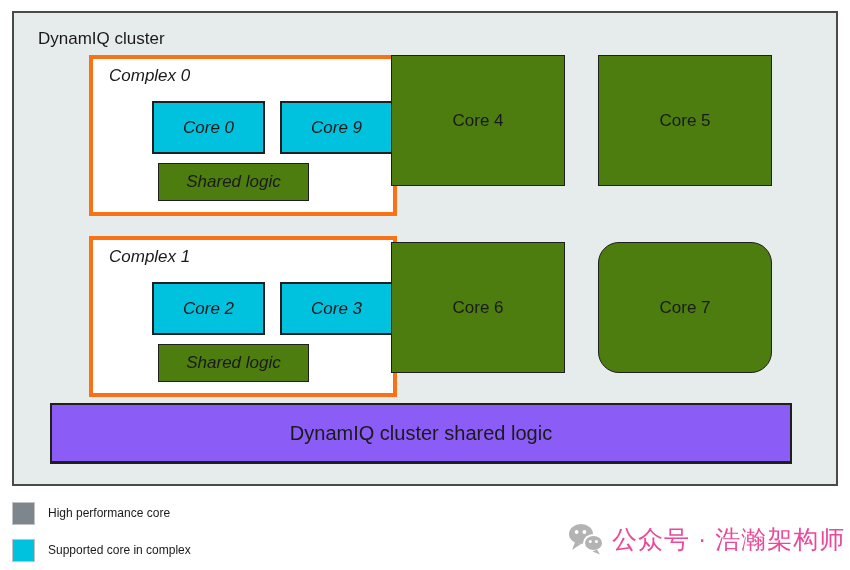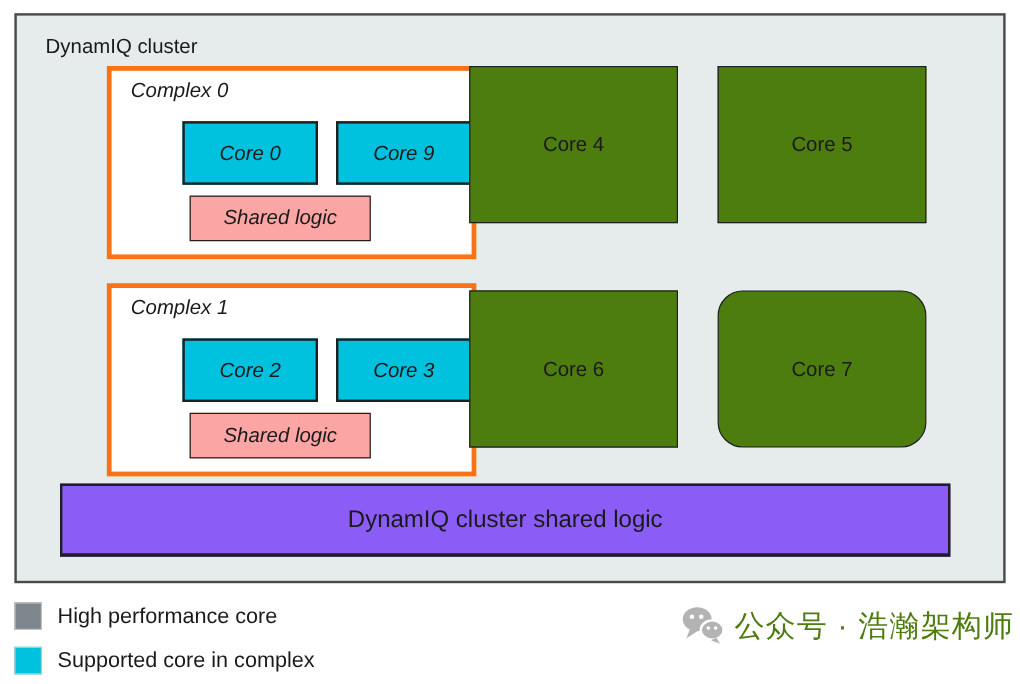--- a/index.html
+++ b/index.html
@@ -45,21 +45,21 @@
     display: flex; align-items: center; justify-content: center;
     font-size: 17px;
     margin-left: 40px;
   }
   .core-a { left: 19px; top: 42px; }
   .core-b { left: 147px; top: 42px; }
 
   
   .shared-logic {
     left: 65px; top: 104px; width: 151px; height: 38px;
-    background: #fca5a5;
+    background: #4d7c0f;
     border: 1.5px solid #1f1f1f;
     display: flex; align-items: center; justify-content: center;
     font-size: 17px;
   }
 
   
   .core-big {
     width: 174px; height: 131px;
     background: #4d7c0f;
     border: 1.5px solid #1f1f1f;
@@ -78,38 +78,38 @@
     border: 2px solid #1f1f1f;
     border-bottom-width: 3px;
     display: flex; align-items: center; justify-content: center;
     font-size: 20px;
   }
 
   
   .legend-row {
     left: 12px; height: 24px;
     display: flex; align-items: center; gap: 13px;
-    font-size: 18px;
+    font-size: 12px;
   }
   .legend-row-1 { top: 501px; }
   .legend-row-2 { top: 538px; }
   .swatch {
     width: 23px; height: 23px;
     box-sizing: border-box;
     border: 1px solid #c2c2c2;
     flex: 0 0 auto;
   }
   .swatch-gray { background: #7D858D; }
   .swatch-cyan { background: #00C1DE; }
 
   
   .watermark {
-    left: 568px; top: 500px; width: 282px; height: 42px;
+    left: 568px; top: 518px; width: 282px; height: 42px;
     display: flex; align-items: center; gap: 8px;
-    color: #4d7c0f;
+    color: #ec4899;
   }
   .watermark-text {
     font-size: 25px;
     letter-spacing: 1px;
     white-space: nowrap;
   }
   .wechat-icon { width: 36px; height: 32px; flex: 0 0 auto; }
 </style>
 </head>
 <body>

